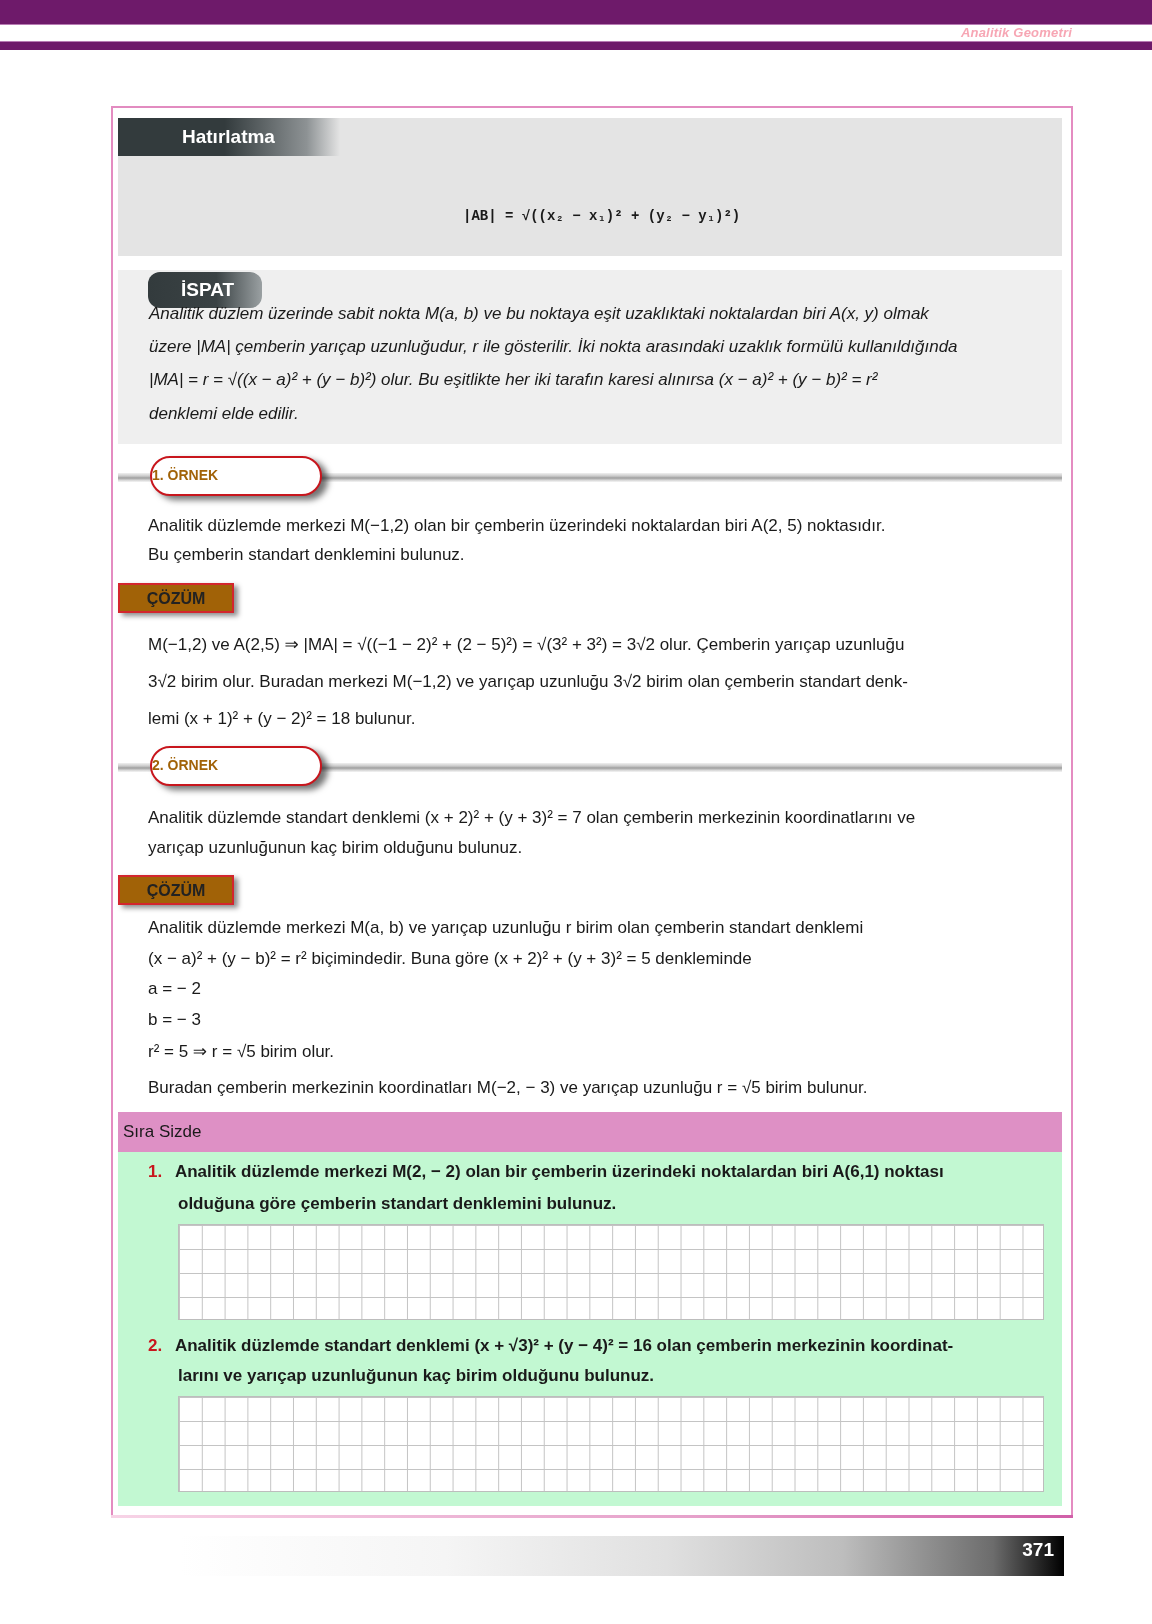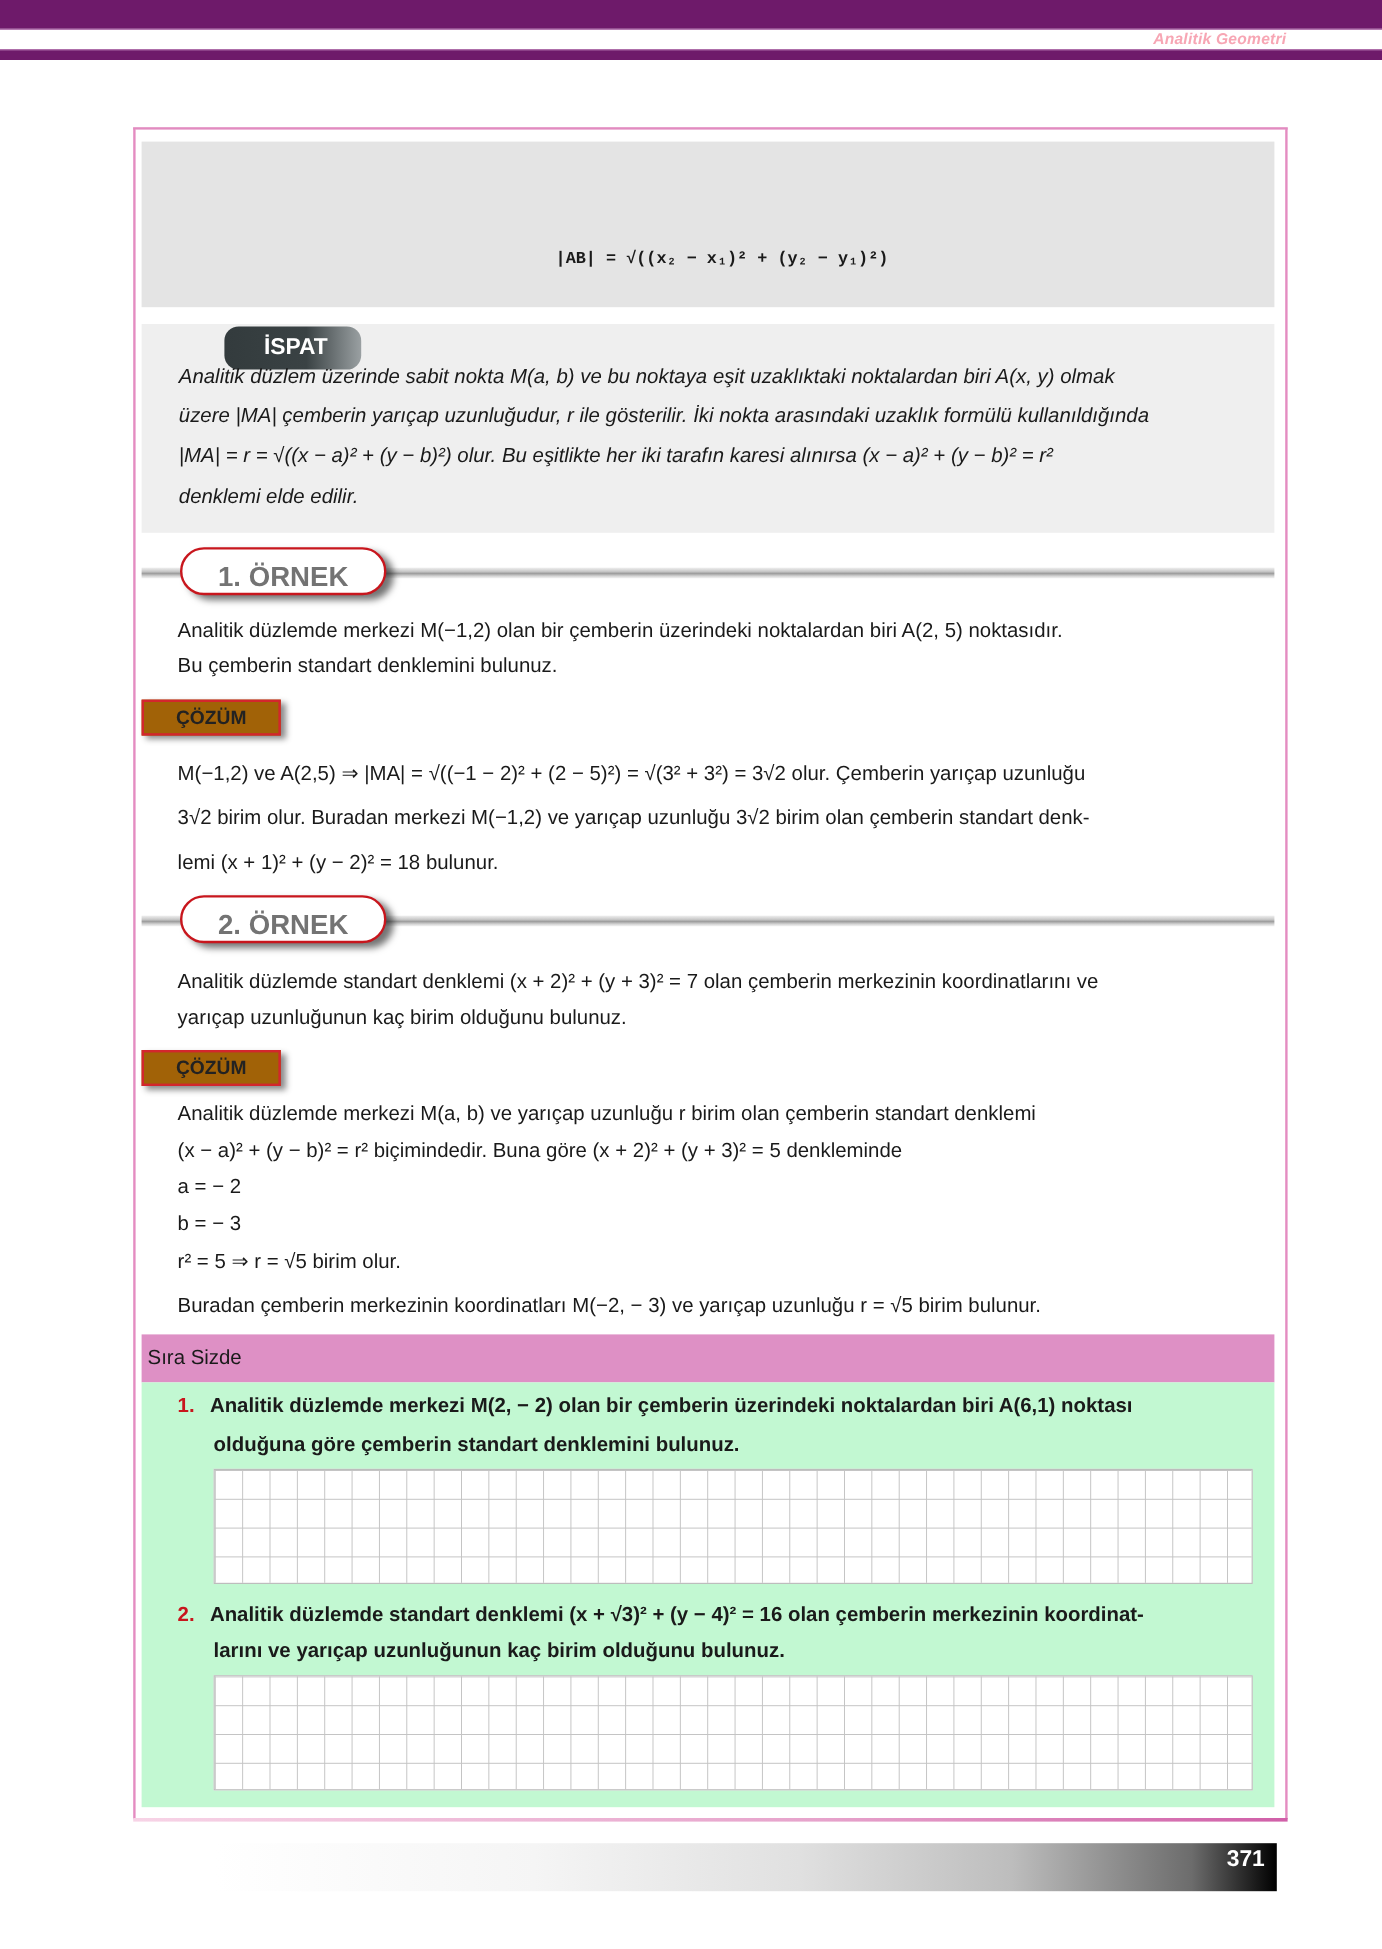--- a/index.html
+++ b/index.html
@@ -16,29 +16,29 @@
 
   
   .reminder { position: absolute; left: 118px; top: 118px; width: 944px; height: 138px; background: #e4e4e4; }
   .reminder-head { position: absolute; left: 0; top: 0; width: 222px; height: 38px; background: linear-gradient(to right, #333b3d 0%, #333b3d 48%, #8d9294 85%, #e4e4e4 100%); }
   .reminder-head span { position: absolute; left: 64px; top: 8px; color: #fff; font-weight: bold; font-size: 19px; }
   .reminder-text { position: absolute; left: 29px; top: 58px; font-size: 17px; }
   .reminder-formula { position: absolute; left: 345px; top: 90px; font-size: 18px; font-weight: bold; }
 
   
   .proof { position: absolute; left: 118px; top: 270px; width: 944px; height: 174px; background: #efefef; }
-  .proof-head { position: absolute; left: 30px; top: 2px; width: 114px; height: 36px; border-radius: 12px; background: linear-gradient(to right, #333b3d 0%, #3a4244 60%, #9aa0a2 100%); margin-left: 39px; }
+  .proof-head { position: absolute; left: 30px; top: 2px; width: 114px; height: 36px; border-radius: 12px; background: linear-gradient(to right, #333b3d 0%, #3a4244 60%, #9aa0a2 100%); }
   .proof-head span { position: absolute; left: 33px; top: 7px; color: #fff; font-weight: bold; font-size: 19px; }
   .proof-line { position: absolute; left: 31px; font-size: 17px; white-space: nowrap; font-style: italic; }
 
   
   .ex-head { position: absolute; left: 118px; width: 944px; height: 44px; }
   .ex-rail { position: absolute; left: 0; top: 19px; width: 944px; height: 9px; background: linear-gradient(to bottom, #f0f0f0 0%, #c9c9c9 35%, #9e9e9e 55%, #d6d6d6 80%, #f5f5f5 100%); }
   .ex-pill { position: absolute; left: 32px; top: 2px; width: 172px; height: 40px; border: 2px solid #c8161d; border-radius: 20px; background: #fff; box-shadow: 6px 4px 6px rgba(0,0,0,0.55); }
-  .ex-pill span { position: absolute; left: 0; right: 0; top: 9px; text-align: center; color: #737373; font-weight: bold; font-size: 23px; }
+  .ex-pill span { position: absolute; left: 0; right: 0; top: 9px; text-align: left; color: #a16207; font-weight: bold; font-size: 14px; }
 
   .solve-tag { position: absolute; left: 118px; width: 116px; height: 30px; border: 2px solid #d3262d; background: #a16207; box-shadow: 4px 3px 5px rgba(0,0,0,0.45); }
   .solve-tag span { position: absolute; left: 0; right: 0; top: 5px; text-align: center; font-weight: bold; font-size: 16px; color: #222; }
 
   .line { position: absolute; left: 148px; font-size: 17px; white-space: nowrap; }
   .line.bold { font-weight: bold; }
   .math { font-family: Liberation Mono, monospace; font-size: 14px; }
 
   
   .practice-head { position: absolute; left: 118px; top: 1112px; width: 944px; height: 40px; background: #de90c5; }
@@ -59,20 +59,23 @@
 
 <div class="top-band"></div>
 <div class="top-band-line"></div>
 <div class="header-title">Analitik Geometri</div>
 <div class="sub-band"></div>
 
 <div class="frame"></div>
 <div class="frame-bottom"></div>
 
 <section class="reminder">
+  <div class="reminder-head">
+    <span>Hatırlatma</span>
+  </div>
   <div class="reminder-formula math">|AB| = √((x₂ − x₁)² + (y₂ − y₁)²)</div>
 </section>
 
 <section class="proof">
   <div class="proof-head">
     <span>İSPAT</span>
   </div>
   <div class="proof-line" style="top:34px">Analitik düzlem üzerinde sabit nokta  M(a, b)  ve bu noktaya eşit uzaklıktaki noktalardan biri  A(x, y)  olmak</div>
   <div class="proof-line" style="top:67px">üzere |MA| çemberin yarıçap uzunluğudur, r ile gösterilir. İki nokta arasındaki uzaklık formülü kullanıldığında</div>
   <div class="proof-line" style="top:100px">|MA| = r = √((x − a)² + (y − b)²) olur. Bu eşitlikte her iki tarafın karesi alınırsa  (x − a)² + (y − b)² = r²</div>

